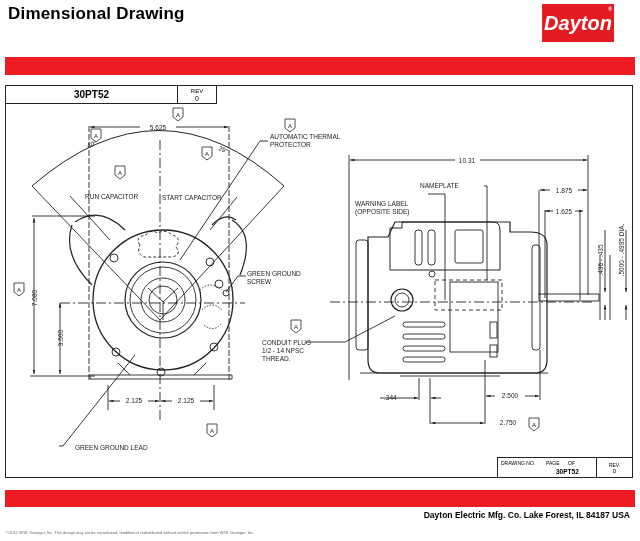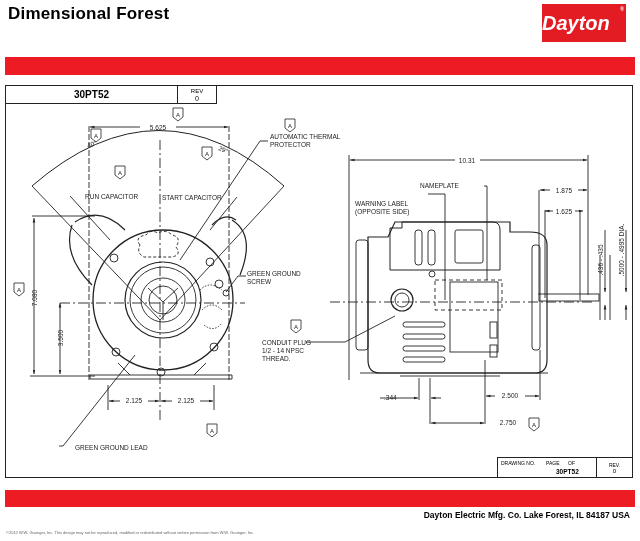--- a/index.html
+++ b/index.html
@@ -1,37 +1,37 @@
 <!DOCTYPE html>
 <html><head>
 <meta charset="utf-8">
 <style>
   html,body{margin:0;padding:0;background:#fff;}
   body{width:640px;height:541px;position:relative;overflow:hidden;font-family:"Liberation Sans",sans-serif;color:#000;}
   .title{position:absolute;left:8px;top:4px;font-size:17px;font-weight:bold;letter-spacing:0.2px;}
-  .logo{position:absolute;left:542px;top:4px;width:84px;height:38px;background:#e31b23;color:#fff;font-weight:bold;font-style:italic;font-size:20px;display:flex;align-items:center;justify-content:flex-start;}
+  .logo{position:absolute;left:542px;top:4px;width:72px;height:38px;background:#e31b23;color:#fff;font-weight:bold;font-style:italic;font-size:20px;display:flex;align-items:center;justify-content:center;}
   .logo sup{font-size:5px;position:absolute;right:2px;top:2px;font-style:normal;}
   .redbar{position:absolute;left:5px;width:630px;background:#ed1c24;}
   .frame{position:absolute;left:5px;top:85px;width:628px;height:393px;border:1.5px solid #222;box-sizing:border-box;}
   .tb-top{position:absolute;left:5px;top:85px;width:212px;height:19px;border:1.5px solid #222;box-sizing:border-box;display:flex;}
   .tb-top .num{width:171px;border-right:1.5px solid #222;font-weight:bold;font-size:10px;display:flex;align-items:center;justify-content:center;}
   .tb-top .rev{flex:1;display:flex;flex-direction:column;align-items:center;justify-content:center;font-size:6px;line-height:7px;}
   .tb-bot{position:absolute;left:497px;top:457px;width:136px;height:21px;border:1.5px solid #222;box-sizing:border-box;display:flex;font-size:5px;}
   .tb-bot .left{width:98px;border-right:1.5px solid #222;position:relative;}
   .tb-bot .right{flex:1;display:flex;flex-direction:column;align-items:center;justify-content:center;}
   .company{position:absolute;right:10px;top:510px;font-size:8.5px;font-weight:bold;}
   .copyright{position:absolute;left:6px;top:530px;font-size:4px;color:#666;}
   svg{position:absolute;left:0;top:0;}
   .lbl{font-family:"Liberation Sans",sans-serif;font-size:6.5px;fill:#222;}
   .dim{font-family:"Liberation Sans",sans-serif;font-size:6.5px;fill:#222;}
 </style>
 </head>
 <body>
 
-<div class="title">Dimensional Forest</div>
+<div class="title">Dimensional Drawing</div>
 <div class="logo">
   <span>Dayton</span>
   <sup>®</sup>
 </div>
 
 <div class="redbar" style="top:57px;height:18px;"></div>
 
 <div class="frame"></div>
 
 <div class="tb-top">

